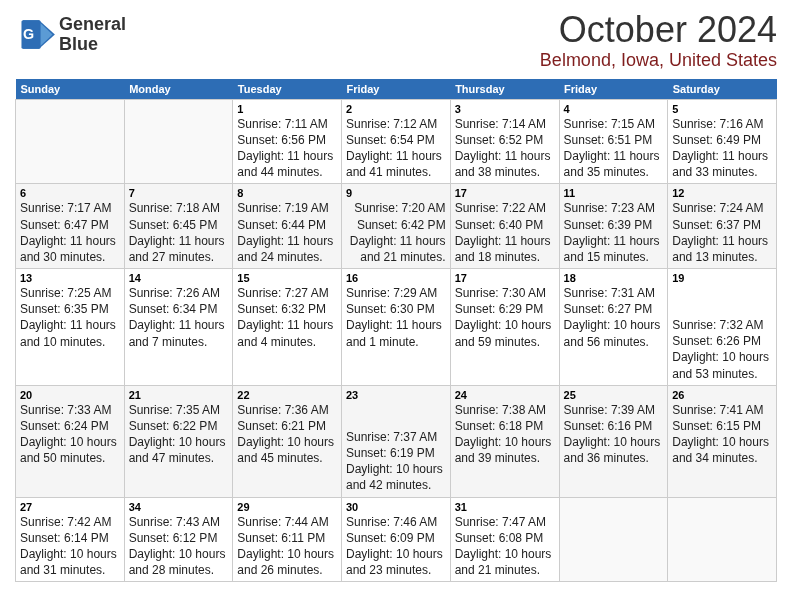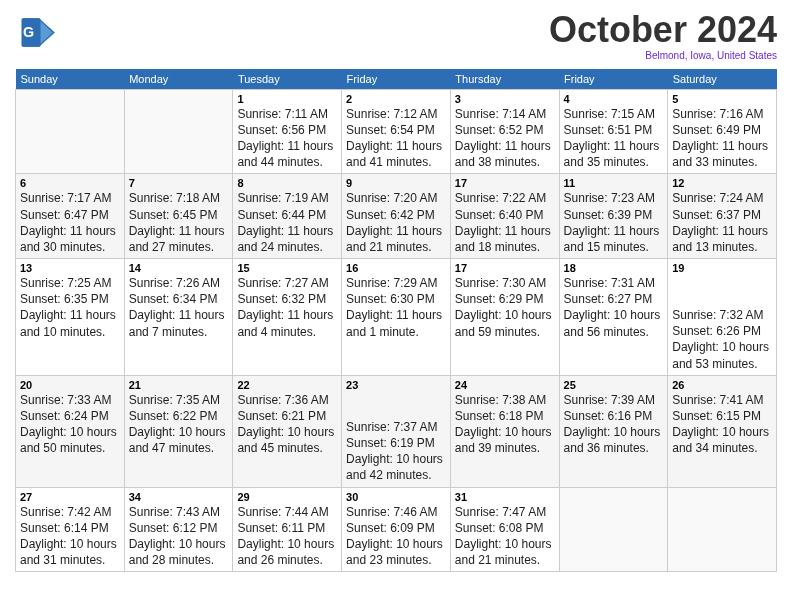--- a/index.html
+++ b/index.html
@@ -35,40 +35,40 @@
       width: 40px;
       height: 35px;
       margin-right: 4px;
       flex-shrink: 0;
     }
     .title-section {
       text-align: right;
     }
     .month-title {
       font-size: 36px;
-      font-weight: bold;
+      font-weight: normal;
       color: #333;
       line-height: 1.1;
     }
     .subtitle {
-      font-size: 10px;
-      color: #6d28d9;
+      font-size: 18px;
+      color: #7f1d1d;
     }
     table {
       width: 100%;
       border-collapse: collapse;
       font-size: 10px;
     }
     th {
       background-color: #2d6db5;
       color: #fff;
       text-align: left;
       padding: 4px 5px;
       font-size: 11px;
-      font-weight: normal;
+      font-weight: bold;
     }
     td {
       border: 1px solid #ccc;
       vertical-align: top;
       padding: 3px 4px;
       width: 113px;
       height: 82px;
       background: #fff;
     }
     td.empty {
@@ -97,20 +97,26 @@
 
 <div class="container">
   <div class="header-section">
     <div class="logo">
       <svg class="logo-icon" viewBox="0 0 50 44">
         <polygon points="30,4 50,22 30,40 10,40 10,4" fill="#2d6db5"></polygon>
         <polygon points="32,8 47,22 32,36 17,36 17,8" fill="#5b9bd5"></polygon>
         <rect x="8" y="4" width="24" height="36" rx="2" fill="#2d6db5"></rect>
         <text x="10" y="28" font-size="18" fill="white" font-family="Arial" font-weight="bold">G</text>
       </svg>
+      <div>
+        <div class="logo-text">
+          <span>General</span><br>
+          <span>Blue</span>
+        </div>
+      </div>
     </div>
     <div class="title-section">
       <div class="month-title">October 2024</div>
       <div class="subtitle">Belmond, Iowa, United States</div>
     </div>
   </div>
 
   <table>
     <thead>
       <tr>
@@ -172,21 +178,21 @@
 Daylight: 11 hours and 27 minutes.</div>
           </td>
           <td>
             <span class="day-num">8</span>
             <div class="day-info" style="white-space: pre-line;">Sunrise: 7:19 AM
 Sunset: 6:44 PM
 Daylight: 11 hours and 24 minutes.</div>
           </td>
           <td>
             <span class="day-num">9</span>
-            <div class="day-info" style="white-space: pre-line;">Sunrise: 7:20 AM
+            <div class="day-info" style="white-space: pre-line; text-align: right;">Sunrise: 7:20 AM
 Sunset: 6:42 PM
 Daylight: 11 hours and 21 minutes.</div>
           </td>
           <td>
             <span class="day-num">17</span>
             <div class="day-info" style="white-space: pre-line;">Sunrise: 7:22 AM
 Sunset: 6:40 PM
 Daylight: 11 hours and 18 minutes.</div>
           </td>
           <td>

